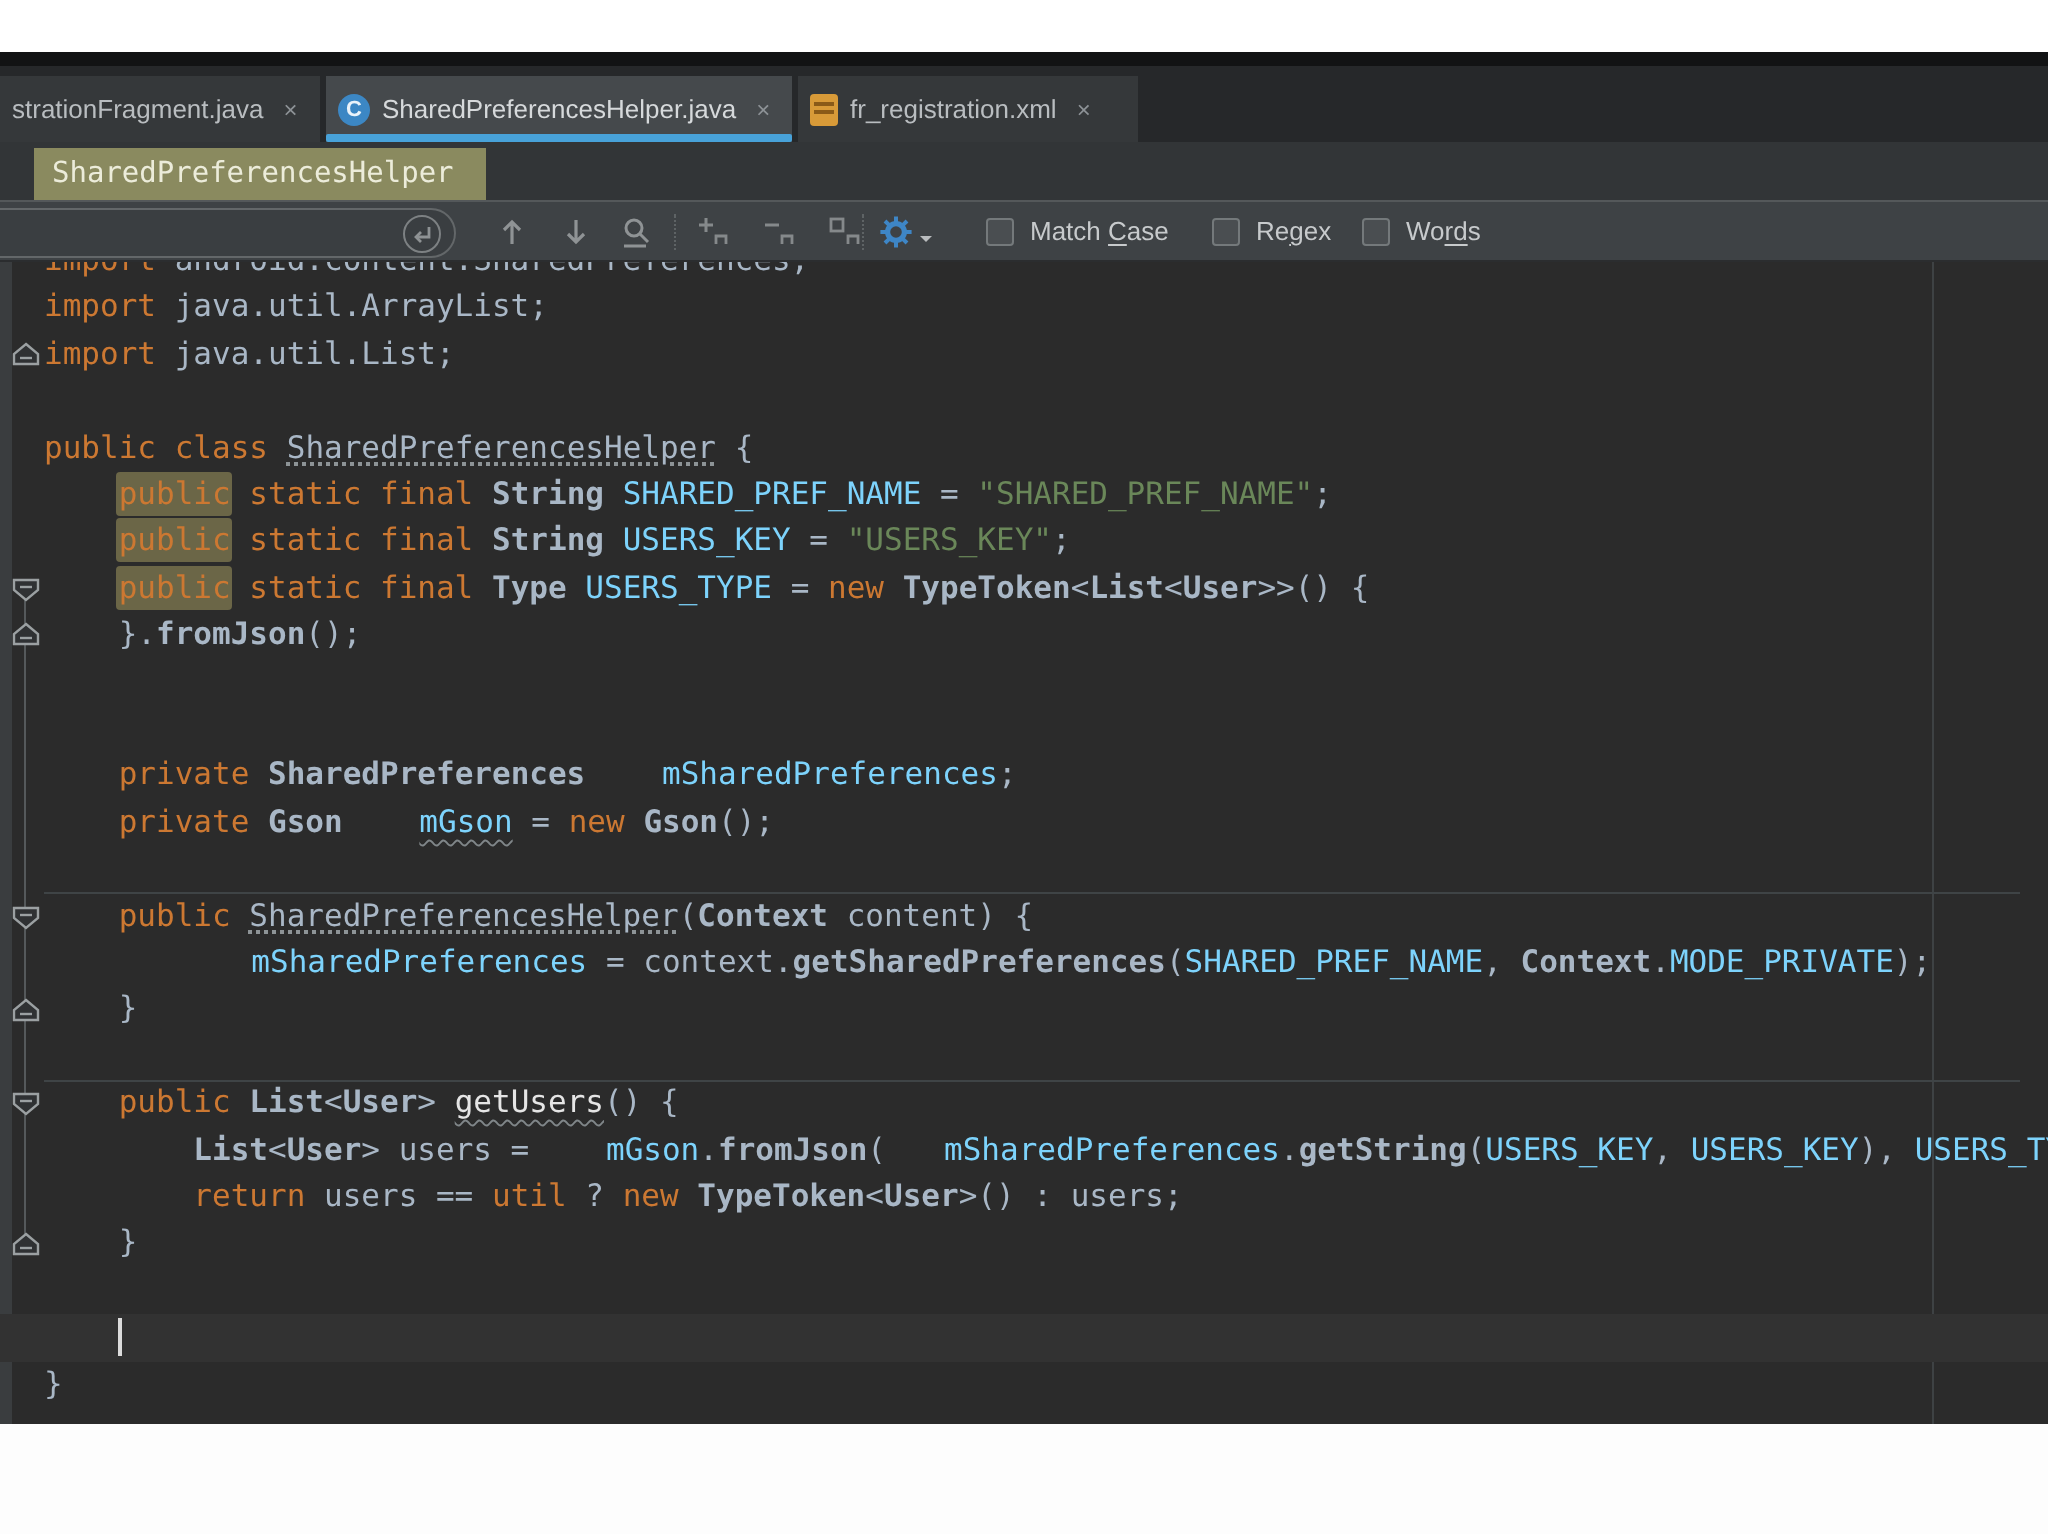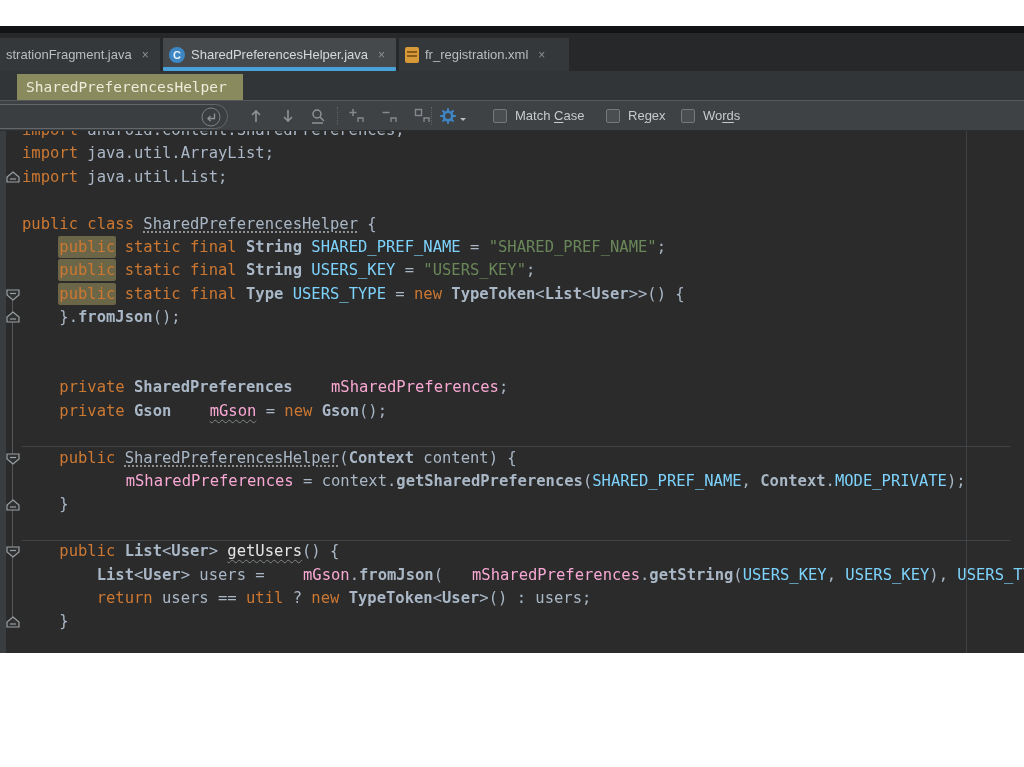--- a/index.html
+++ b/index.html
@@ -1,17 +1,17 @@
 <!DOCTYPE html>
 <html><head>
 <meta charset="utf-8">
 <style>
   * { margin:0; padding:0; box-sizing:border-box; }
   body { font-family:"Liberation Sans", sans-serif; }
-  .frame { position:relative; width:1024px; height:653px; background:#ffffff; overflow:hidden; }
+  .frame { position:relative; width:1024px; height:767px; background:#ffffff; overflow:hidden; }
 
   
   .letter-top    { position:absolute; left:0; top:0; width:1024px; height:26px; background:#ffffff; }
   .letter-bottom { position:absolute; left:0; top:712px; width:1024px; height:55px; background:#fdfdfd; }
 
   
   .top-black { position:absolute; left:0; top:26px; width:1024px; height:7px; background:#121314; }
 
   
   .tabbar { position:absolute; left:0; top:33px; width:1024px; height:38px; background:#26282a; }
@@ -46,21 +46,21 @@
   .editor { position:absolute; left:0; top:131px; width:1024px; height:581px; background:#2b2b2b; overflow:hidden; }
   .gutter-strip { position:absolute; left:0; top:0; width:6px; height:100%; background:#3a3d3f; }
   .margin-guide { position:absolute; left:966px; top:0; width:1px; height:100%; background:#3e4244; }
   .cl { position:absolute; left:0; right:0; height:23.4px; white-space:pre;
         font-family:"DejaVu Sans Mono", monospace; font-size:15.5px; line-height:23.4px;
         color:#a9b7c6; padding-left:22px; }
   .cl.caret { background:#323232; }
   .caretbar { position:absolute; left:59px; top:2px; width:2px; height:19px; background:#dcdcdc; }
   .kw  { color:#cc7832;margin-top:20px; }
   .str { color:#6a8759; }
-  .fld { color:#f9a8d4;padding-left:29px; }
+  .fld { color:#7dd3fc;padding-left:29px; }
   .sfl { color:#7dd3fc; }
   .mth { color:#e5e5e5; }
   .ty  { color:#a9b7c6; font-weight:bold; }
   .mc  { color:#a9b7c6; font-weight:bold; }
   .d   { color:#a9b7c6; }
   .pub { background:#6b6647; border-radius:2px; padding:2px 1px; margin:-2px -1px; }
   .ud  { text-decoration:underline dotted 1.5px #8d9396; text-underline-offset:3px; }
   .uw  { text-decoration:underline wavy 1px #808689; text-underline-offset:3px; }
   .mseparator { position:absolute; left:22px; right:14px; height:1px; background:#3f4446; }
   .foldline { position:absolute; left:12px; width:1px; background:#55595b; }

